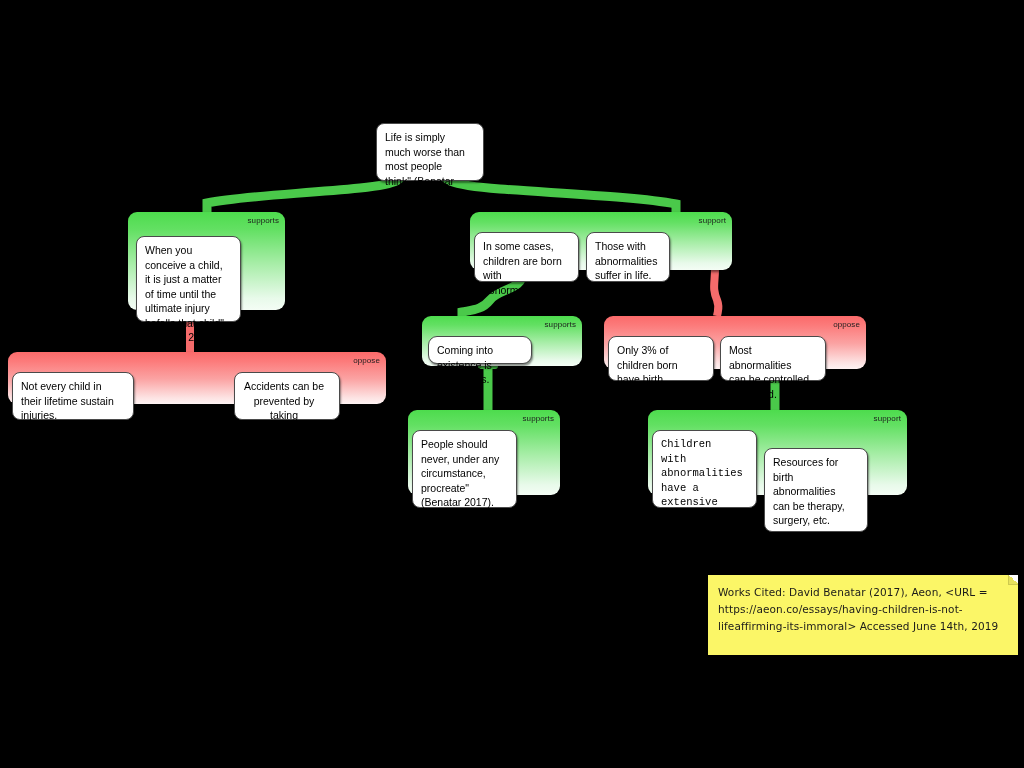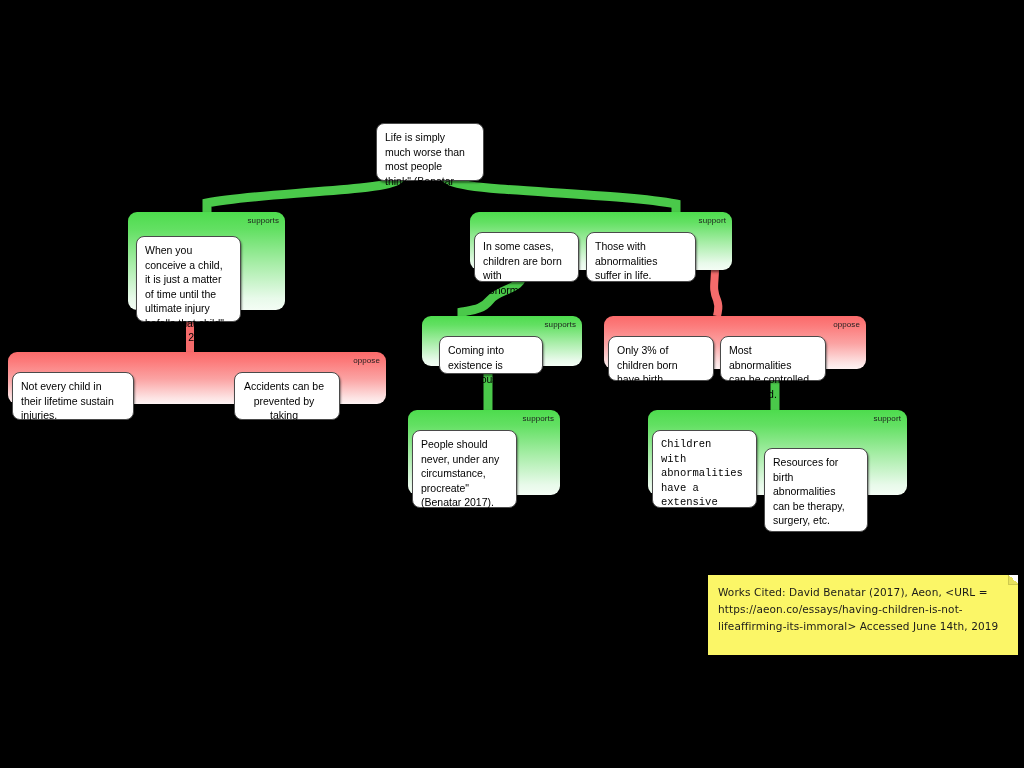--- a/index.html
+++ b/index.html
@@ -116,26 +116,26 @@
   <div class="group oppose" id="g-injury-objections" style="left:8px;top:352px;width:378px;height:52px;">
     <span class="group-label">oppose</span>
   </div>
   <div class="card" style="left:12px;top:356px;width:122px;height:48px;">Not every child in their lifetime sustain injuries.</div>
   <div class="card" style="left:234px;top:356px;width:106px;height:48px;text-align:center;">Accidents can be prevented by taking precaution.</div>
 
   <div class="group support" id="g-abnormalities" style="left:470px;top:212px;width:262px;height:58px;">
     <span class="group-label">support</span>
   </div>
   <div class="card" style="left:474px;top:216px;width:105px;height:50px;">In some cases, children are born with abnormalities.</div>
-  <div class="card" style="left:586px;top:216px;width:110px;height:50px;">Those with abnormalities suffer in life.</div>
+  <div class="card" style="left:586px;top:216px;width:84px;height:50px;">Those with abnormalities suffer in life.</div>
 
   <div class="group support" id="g-coming" style="left:422px;top:316px;width:160px;height:50px;">
     <span class="group-label">supports</span>
   </div>
-  <div class="card" style="left:439px;top:320px;width:104px;height:38px;">Coming into existence is dangerous.</div>
+  <div class="card" style="left:428px;top:320px;width:104px;height:28px;border-radius:9px;">Coming into existence is dangerous.</div>
 
   <div class="group oppose" id="g-abnormality-objections" style="left:604px;top:316px;width:262px;height:53px;">
     <span class="group-label">oppose</span>
   </div>
   <div class="card" style="left:608px;top:320px;width:106px;height:45px;">Only 3% of children born have birth abnormalities.</div>
   <div class="card" style="left:720px;top:320px;width:106px;height:45px;">Most abnormalities can be controlled or treated.</div>
 
   <div class="group support" id="g-procreate" style="left:408px;top:410px;width:152px;height:85px;">
     <span class="group-label">supports</span>
   </div>

